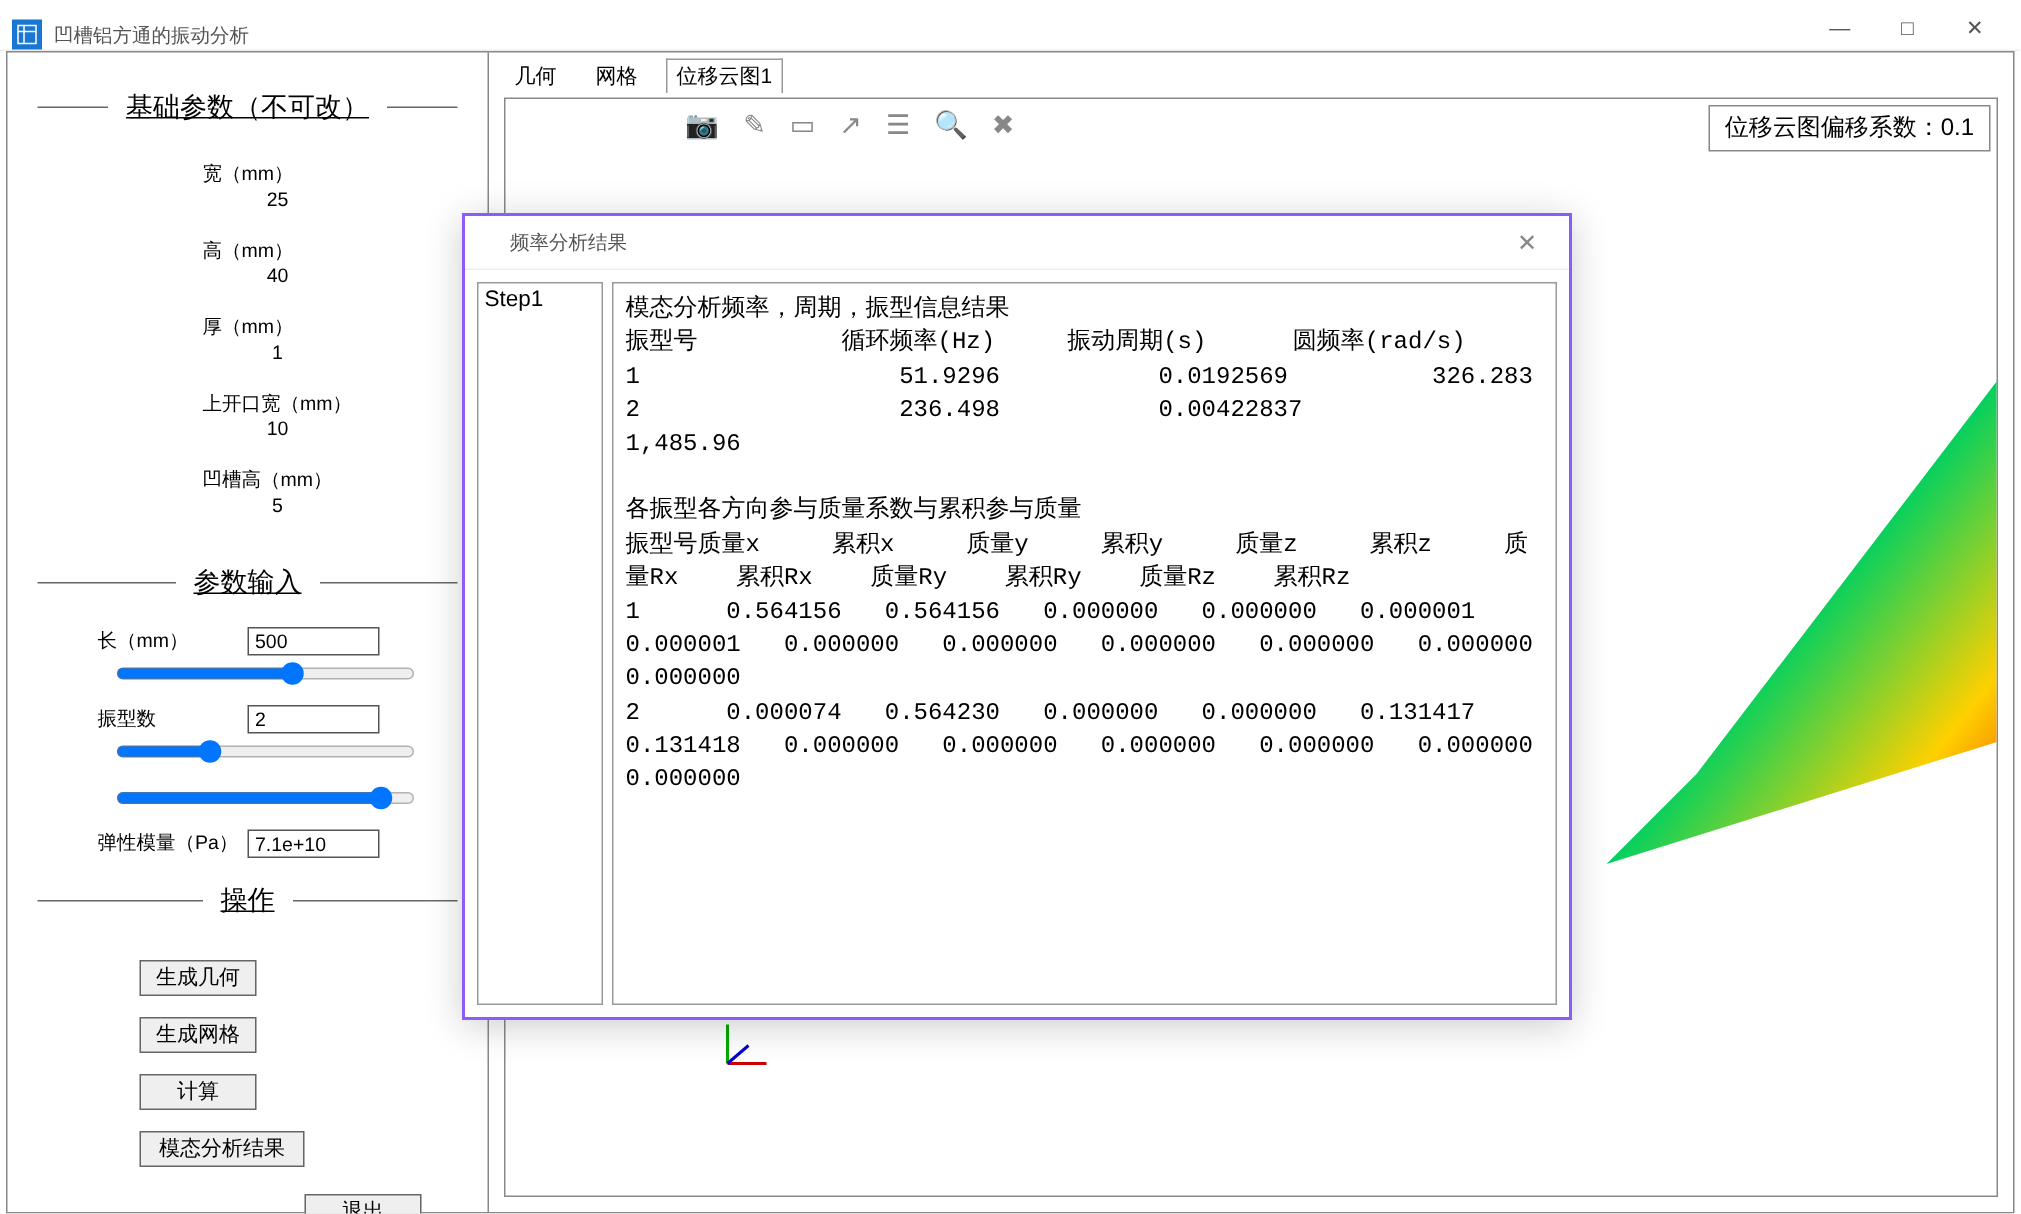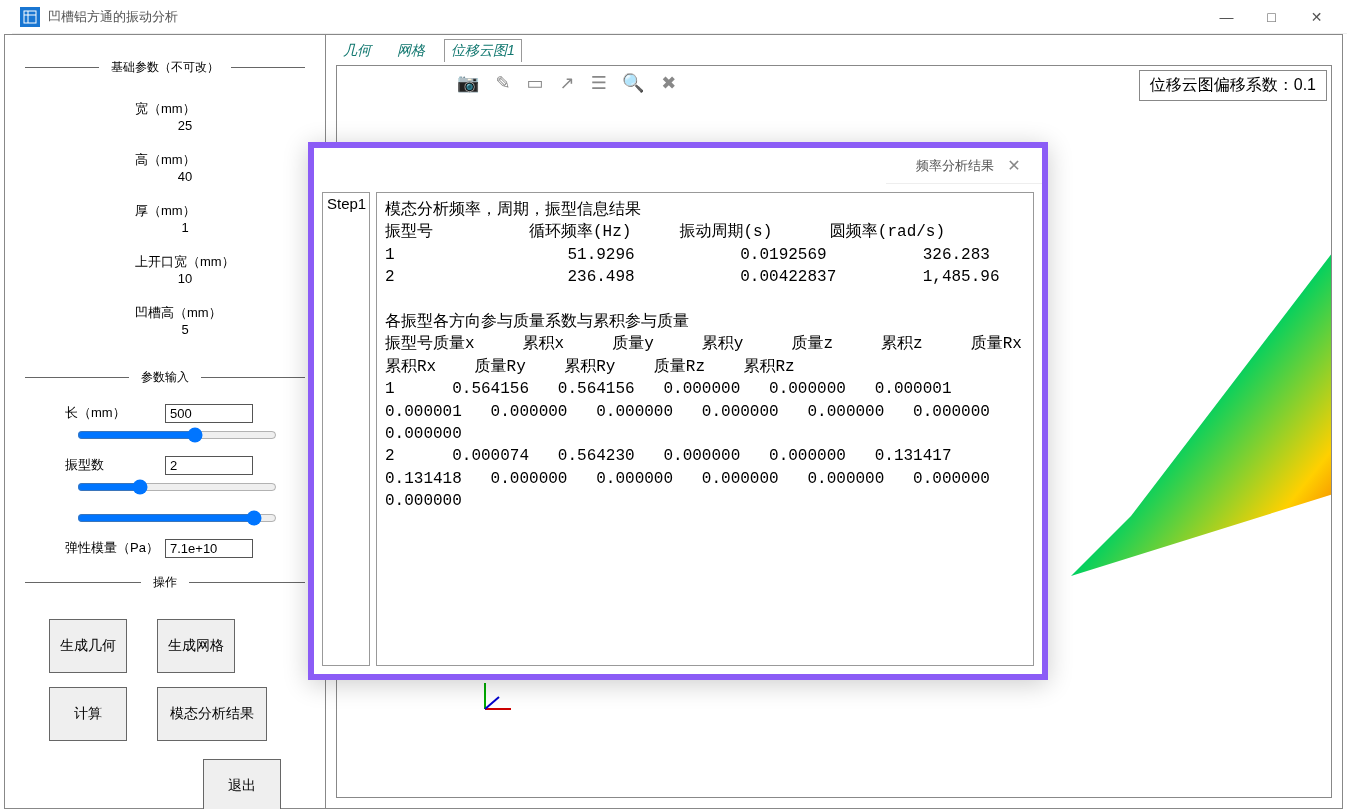--- a/index.html
+++ b/index.html
@@ -10,25 +10,24 @@
     background: #fff;
     color: #000;
     width: 1347px;
     height: 809px;
     overflow: hidden;
     position: relative;
   }
   .titlebar {
     height: 34px;
     display: flex;
-    align-items: center;
+    align-items: flex-end;
     padding: 0 8px;
     background: #fff;
     border-bottom: 1px solid #eee;
-    margin-left: 12px;
   }
   .titlebar .app-icon {
     width: 20px; height: 20px;
     background: #1976d2;
     color: #fff;
     display: flex; align-items: center; justify-content: center;
     margin-right: 8px;
     font-size: 11px;
   }
   .titlebar .title { flex: 1; color: #555; }
@@ -50,21 +49,22 @@
   }
   fieldset.section {
     border: none;
     border-top: 1px solid #666;
     margin: 14px 0 0 0;
     padding: 10px 0 0 0;
   }
   fieldset.section > legend {
     text-align: center;
     padding: 0 12px;
-    font-size: 12px;
+    font-size: 18px;
+    text-decoration: underline;
   }
   .param-row {
     display: flex;
     align-items: center;
     margin: 14px 0 18px 0;
     padding-left: 40px;
     flex-direction: column;
   }
   .param-row .label { width: 100px; }
   .param-row .value { }
@@ -93,47 +93,47 @@
   }
   .ops {
     display: flex;
     flex-wrap: wrap;
     gap: 14px 30px;
     padding: 18px 24px;
   }
   .btn {
     border: 1px solid #666;
     background: #efefef;
-    padding: 17px 10px;
+    padding: 2px 10px;
     font-family: inherit;
     font-size: 14px;
     cursor: pointer;
     min-width: 78px;
     text-align: center;
+    margin-left: 44px;
   }
   .btn.wide { min-width: 110px; }
   .exit-row { width: 100%; display:flex; justify-content:flex-end; margin-top:4px;}
   .content {
     flex: 1;
     position: relative;
     border-left: 1px solid #888;
   }
   .tabs {
     display: flex;
     gap: 12px;
     padding: 4px 10px 0 10px;
     font-size: 14px;
   }
   .tab {
     padding: 2px 6px;
-    color: #0f766e;
+    color: #000000;
     cursor: pointer;
     border: 1px solid transparent;
     border-bottom: none;
-    font-style: italic;
   }
   .tab.active {
     border-color: #999;
     background: #fff;
   }
   .viewport {
     position: absolute;
     left: 10px; right: 10px; top: 30px; bottom: 10px;
     border: 1px solid #888;
     background: #fff;
@@ -168,43 +168,42 @@
     font-size: 12px;
   }
   
   .dialog {
     position: absolute;
     left: 308px;
     top: 142px;
     width: 740px;
     height: 538px;
     background: #fff;
-    border: 6px solid #8b5cf6;
+    border: 2px solid #8b5cf6;
     box-shadow: 0 4px 24px rgba(0,0,0,0.2);
     display: flex;
     flex-direction: column;
-    align-items: flex-end;
   }
   .dialog .dlg-title {
     height: 36px;
     display: flex; align-items: center;
     padding: 0 8px;
     border-bottom: 1px solid #eee;
     color: #555;
   }
   .dialog .dlg-title .app-icon { margin-right: 8px; }
   .dialog .dlg-close { width: 40px; text-align: center; color: #888; cursor:pointer; font-size:16px;}
   .dlg-body {
     flex: 1;
     padding: 8px;
     display: flex;
     gap: 6px;
   }
   .dlg-steps {
-    width: 48px;
+    width: 84px;
     border: 1px solid #999;
     padding: 2px 4px;
     font-size: 15px;
   }
   .dlg-text {
     flex: 1;
     border: 1px solid #999;
     padding: 6px 8px;
     font-family: "SimSun","NSimSun","Courier New",monospace;
     font-size: 16px;

